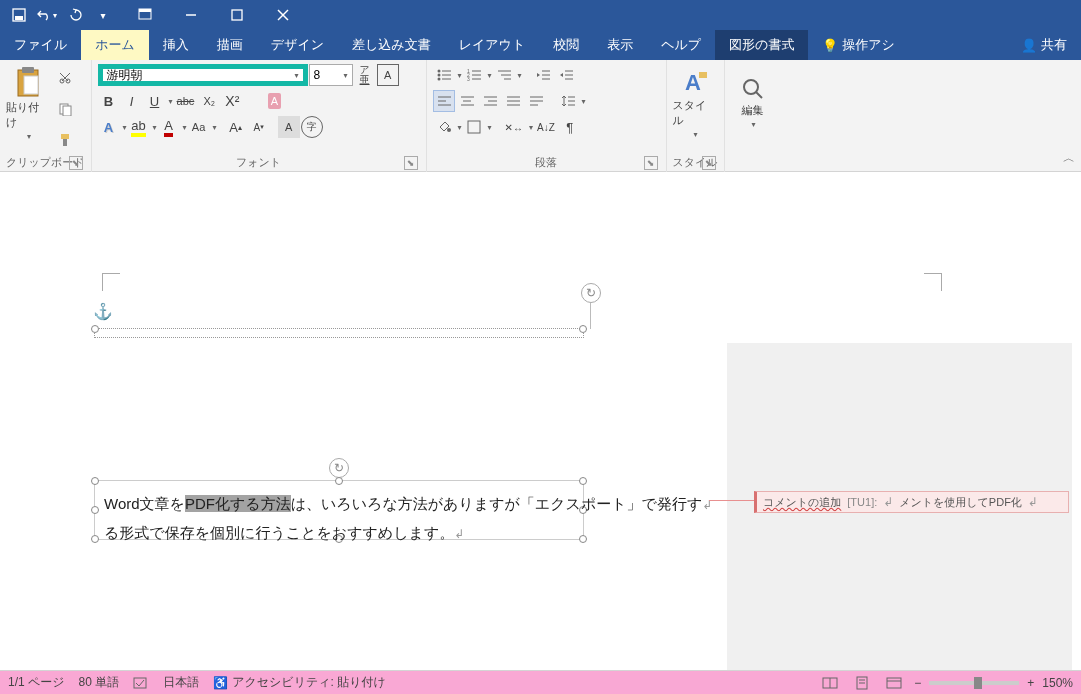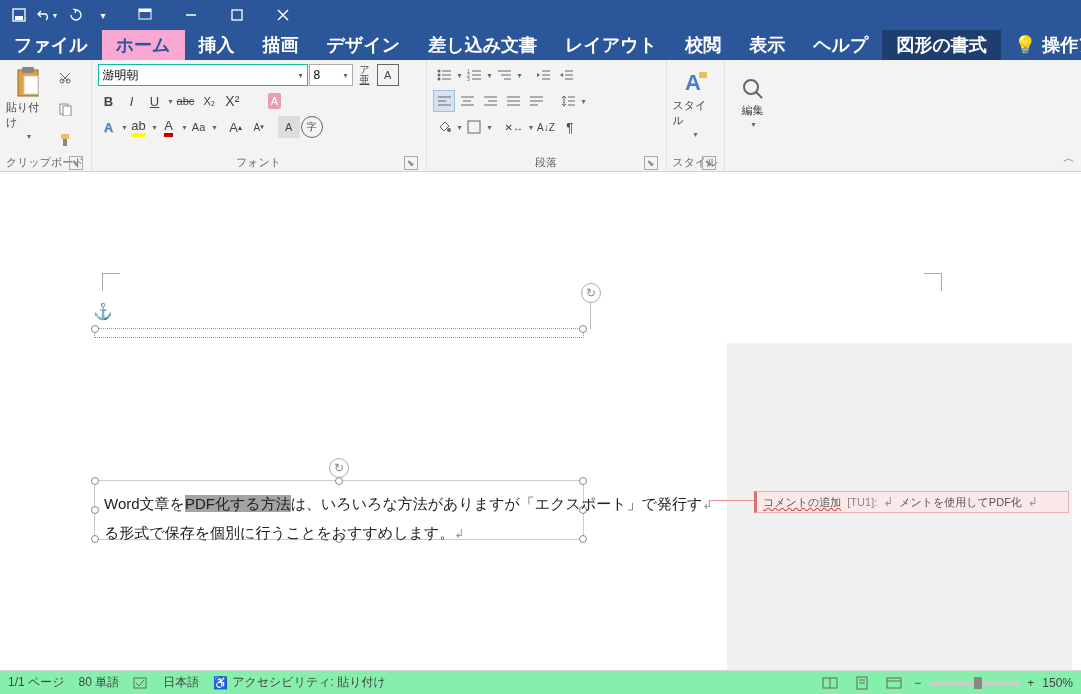--- a/index.html
+++ b/index.html
@@ -3,36 +3,36 @@
 <meta charset="utf-8">
 <style>
 * { margin: 0; padding: 0; box-sizing: border-box; font-family: "Yu Gothic UI", "Segoe UI", sans-serif; }
 body { background: #fff; width: 1081px; height: 694px; overflow: hidden; }
 .titlebar { background: #2b579a; height: 30px; display: flex; align-items: center; color: #fff; font-size: 12px; }
 .qat { display: flex; align-items: center; gap: 2px; padding: 0 6px; }
 .qat-btn { width: 26px; height: 26px; display: flex; align-items: center; justify-content: center; color: #fff; cursor: pointer; }
 .title-text { flex: 1; text-align: center; font-size: 13px; }
 .winctrl { display: flex; }
 .winctrl-btn { width: 46px; height: 30px; display: flex; align-items: center; justify-content: center; cursor: pointer; }
-.tabs { background: #2b579a; height: 30px; display: flex; align-items: stretch; color: #fff; font-size: 18px; font-weight: bold; }
+.tabs { background: #2b579a; height: 30px; display: flex; align-items: stretch; color: #fff; font-size: 13px; }
 .tab { padding: 0 14px; display: flex; align-items: center; cursor: pointer; white-space: nowrap; }
-.tab.active { background: #f9a8d4; color: #2b579a; }
+.tab.active { background: #fef9c3; color: #2b579a; }
 .tab.context { background: #1e3e70; }
 .tab.right { margin-left: auto; }
 .ribbon { background: #f3f3f3; height: 112px; border-bottom: 1px solid #d4d4d4; display: flex; position: relative; }
 .group { border-right: 1px solid #e1e1e1; padding: 4px 6px 2px; display: flex; flex-direction: column; height: 112px; }
 .group-body { flex: 1; display: flex; gap: 4px; }
 .group-label { font-size: 11px; text-align: center; color: #666; display: flex; align-items: center; justify-content: center; height: 16px; position: relative; }
 .launcher { position: absolute; right: 2px; bottom: 0; width: 14px; height: 14px; border: 1px solid #aaa; font-size: 9px; display: flex; align-items: center; justify-content: center; color: #888; }
 .rb-btn { min-width: 22px; height: 22px; display: flex; align-items: center; justify-content: center; font-size: 13px; color: #444; cursor: pointer; padding: 0 2px; border: 1px solid transparent; }
 .rb-btn.toggled { background: #d8e1ef; border-color: #a3bde3; }
 .rb-col { display: flex; flex-direction: column; gap: 2px; }
 .rb-row { display: flex; gap: 1px; align-items: center; }
 .big-btn { display: flex; flex-direction: column; align-items: center; justify-content: center; width: 44px; height: 78px; cursor: pointer; font-size: 11px; color: #444; gap: 2px; }
-.font-sel { width: 210px; height: 22px; border: 1px solid #14b8a6; background: #fff; font-size: 12px; padding: 1px 4px; display: flex; align-items: center; justify-content: space-between; }
+.font-sel { width: 210px; height: 22px; border: 5px solid #14b8a6; background: #fff; font-size: 12px; padding: 1px 4px; display: flex; align-items: center; justify-content: space-between; }
 .size-sel { width: 44px; height: 22px; border: 1px solid #ababab; background: #fff; font-size: 12px; padding: 0 4px; display: flex; align-items: center; justify-content: space-between; }
 .dd { font-size: 8px; color: #666; margin-left: 2px; }
 .collapse { position: absolute; right: 6px; bottom: 4px; font-size: 12px; color: #666; cursor: pointer; }
 .doc-area { height: 498px; background: #fff; position: relative; overflow: hidden; }
 .page { position: absolute; left: 9px; top: 8px; width: 1063px; height: 490px; background: #fff; }
 .corner { position: absolute; width: 18px; height: 18px; }
 .corner.tl { left: 93px; top: 93px; border-left: 1px solid #aaa; border-top: 1px solid #aaa; }
 .corner.tr { left: 915px; top: 93px; border-right: 1px solid #aaa; border-top: 1px solid #aaa; }
 .anchor { position: absolute; left: 84px; top: 122px; color: #3b5998; font-size: 16px; }
 .shape-box { position: absolute; border: 1px dotted #999; }
@@ -42,21 +42,21 @@
 .comment-pane { position: absolute; left: 718px; top: 163px; width: 345px; height: 330px; background: #f0f0f0; }
 .textbox { position: absolute; left: 85px; top: 300px; width: 490px; height: 60px; border: 1px solid #ccc; background: #fff; }
 .doc-text { position: absolute; left: 95px; top: 310px; font-size: 15px; font-family: "游明朝", serif; color: #222; line-height: 1.9; width: 610px; }
 .highlight { background: #a3a3a3; }
 .para-mark { color: #999; font-size: 12px; }
 .comment-line { position: absolute; left: 700px; top: 320px; width: 50px; height: 1px; border-top: 1px solid #e89090; }
 .comment-box { position: absolute; left: 745px; top: 311px; width: 315px; height: 22px; background: #fbe9e9; border: 1px solid #e8b0b0; border-left: 3px solid #d87070; font-size: 11px; display: flex; align-items: center; padding: 0 6px; gap: 6px; }
 .comment-label { color: #555; }
 .comment-tag { color: #888; }
 .squiggle { text-decoration: underline wavy #d04040; }
-.statusbar { height: 24px; background: #86efac; border-top: 1px solid #d4d4d4; display: flex; align-items: center; font-size: 12px; color: #444; padding: 0 8px; gap: 14px; }
+.statusbar { height: 24px; background: #f9a8d4; border-top: 1px solid #d4d4d4; display: flex; align-items: center; font-size: 12px; color: #444; padding: 0 8px; gap: 14px; }
 .sb-item { display: flex; align-items: center; gap: 4px; cursor: pointer; }
 .sb-right { margin-left: auto; display: flex; align-items: center; gap: 8px; }
 .view-btn { width: 24px; height: 20px; display: flex; align-items: center; justify-content: center; border: 1px solid transparent; cursor: pointer; }
 .zoom-slider { width: 90px; height: 4px; background: #ccc; position: relative; }
 .zoom-thumb { position: absolute; left: 45px; top: -4px; width: 8px; height: 12px; background: #888; }
 svg { display: block; }
 </style>
 </head>
 <body>
 

